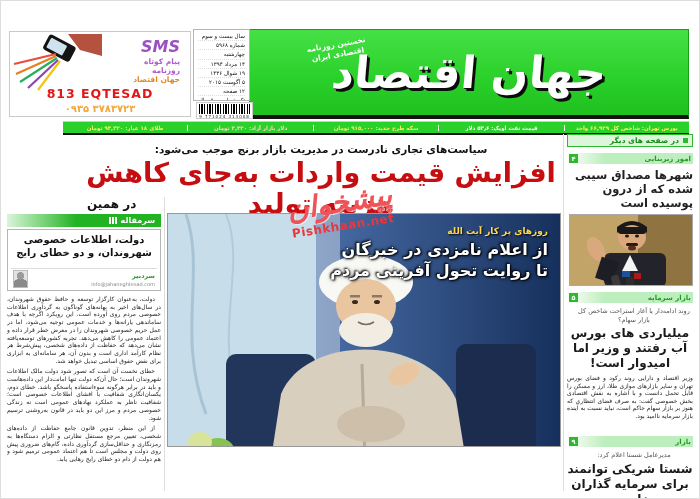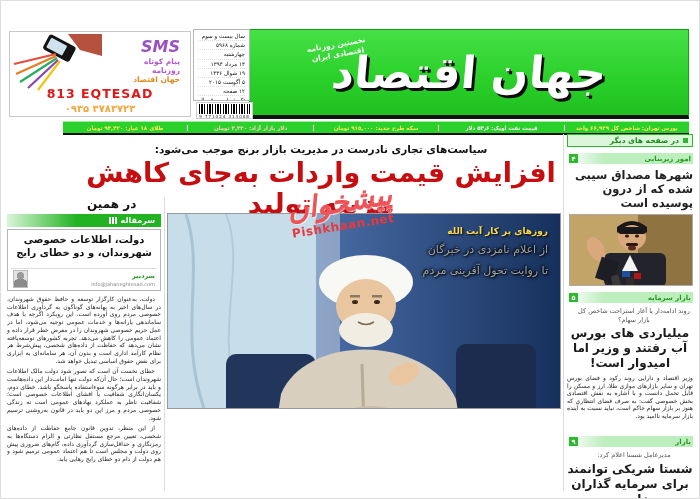--- a/index.html
+++ b/index.html
@@ -45,24 +45,24 @@
   
   .kicker-main{position:absolute;left:80px;top:142px;width:480px;text-align:center;font-size:10.5px;font-weight:bold;color:#111;}
   .headline-main{position:absolute;left:50px;top:156px;width:540px;text-align:center;font-size:27px;font-weight:bold;color:#c60d10;letter-spacing:-1px;}
 
   
   .watermark{position:absolute;left:252px;top:184px;width:175px;text-align:center;transform:rotate(-9deg);z-index:40;pointer-events:none;}
   .wm-fa{font-size:29px;font-weight:bold;font-style:italic;color:#ef5257;text-shadow:1px 1px 0 rgba(255,255,255,.6);}
   .wm-en{font-size:12px;font-weight:bold;color:#e8383d;direction:ltr;letter-spacing:.5px;}
 
   
-  .photo-main{position:absolute;left:166px;top:212px;width:394px;height:196px;border:1px solid #999;overflow:hidden;background:#2a4a7c;}
+  .photo-main{position:absolute;left:166px;top:212px;width:394px;height:234px;border:1px solid #999;overflow:hidden;background:#2a4a7c;}
   .photo-caption{position:absolute;top:12px;right:12px;text-align:right;z-index:5;}
   .cap-kicker{color:#ffd94a;font-size:9px;font-weight:bold;text-shadow:1px 1px 2px #000;margin-bottom:3px;}
-  .cap-line{color:#a3a3a3;font-size:11px;font-weight:normal;line-height:21px;
+  .cap-line{color:#ffffff;font-size:16px;font-weight:bold;line-height:21px;
     text-shadow:1px 1px 2px #000,-1px -1px 2px #000,0 0 4px rgba(0,0,0,.8);}
 
   
   .samepage{position:absolute;left:86px;top:196px;width:74px;font-size:12px;font-weight:bold;color:#111;text-align:left;}
   .samepage .pg-icon{display:inline-block;width:7px;height:6px;background:#111;vertical-align:middle;margin-left:3px;}
   .ed-bar{position:absolute;left:6px;top:213px;width:154px;height:13px;
     background:linear-gradient(to left,#22b322 55%,#d9f5d9);display:flex;align-items:center;padding:0 6px;color:#fff;font-size:8px;font-weight:bold;}
   .ed-bar .chart-ic{display:inline-block;width:8px;height:7px;margin-right:4px;
     background:linear-gradient(90deg,#fff 0 2px,transparent 2px 3px,#fff 3px 5px,transparent 5px 6px,#fff 6px 8px);}
   .ed-box{position:absolute;left:6px;top:228px;width:154px;height:62px;border:1px solid #b5b5b5;background:#fff;}

